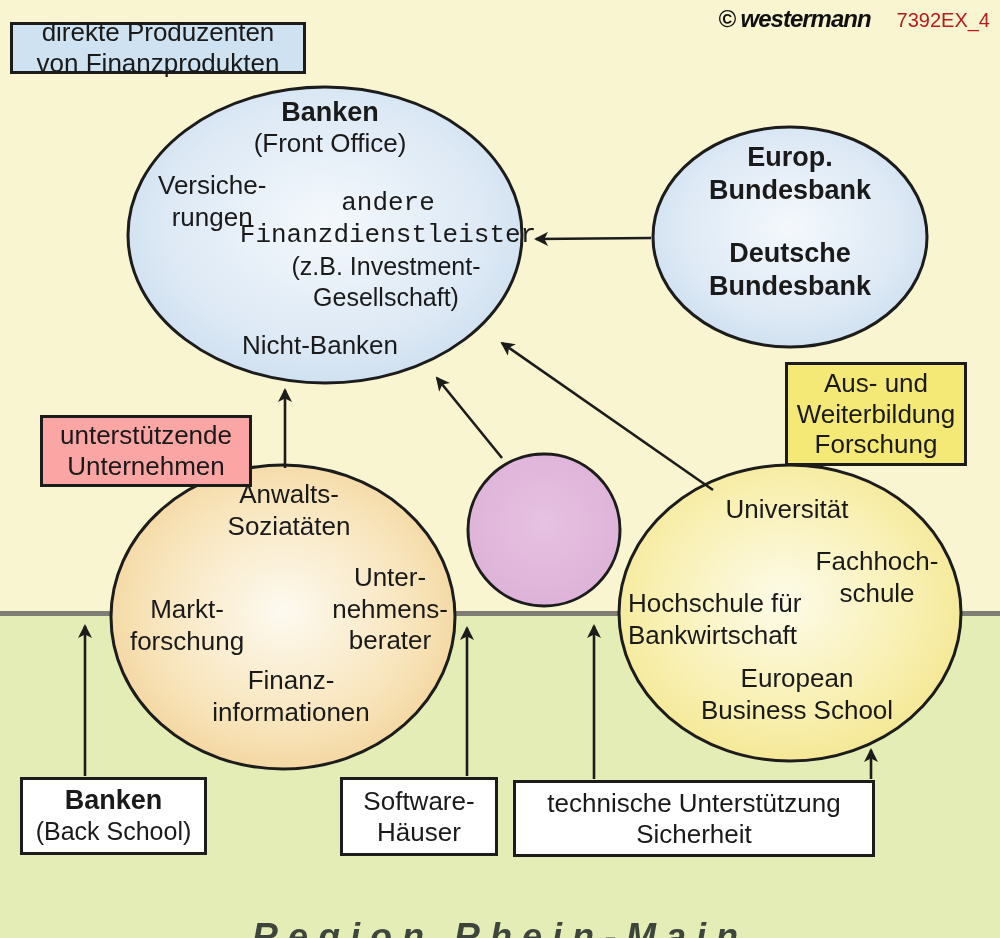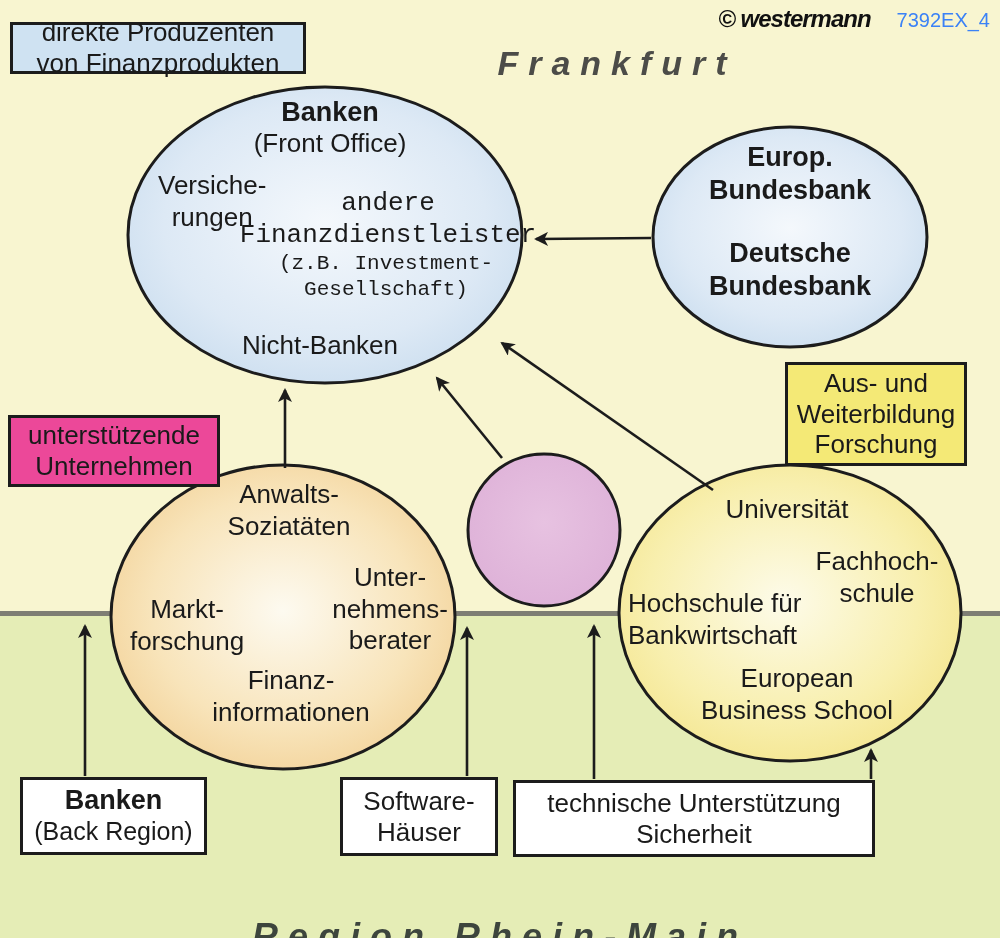--- a/index.html
+++ b/index.html
@@ -11,46 +11,46 @@
   .bg-bottom { position:absolute; left:0; top:613px; width:1000px; height:325px; background:#e5edb6; z-index:0; }
   .divider   { position:absolute; left:0; top:611px; width:1000px; height:5px; background:#7e7e74; z-index:1; }
   svg.layer  { position:absolute; left:0; top:0; z-index:2; }
 
   .box {
     position:absolute; box-sizing:border-box; border:3px solid #1c1c1c; z-index:3;
     display:flex; flex-direction:column; align-items:center; justify-content:center;
     white-space:pre-line; text-align:center; font-size:26px; line-height:1.18;
   }
   .box.blue   { background:#cfe2f2; }
-  .box.orange { background:#ec4899; }
+  .box.orange { background:#fca5a5;margin-left:32px; }
   .box.yellow { background:#f4e976; }
   .box.white  { background:#ffffff; }
   .box .t  { font-weight:bold; font-size:27px; }
   .box .st { font-size:25px; }
 
   .lbl {
     position:absolute; z-index:4; white-space:pre-line; text-align:center;
     font-size:26px; line-height:1.22; transform:translateX(-50%);
   }
   .lbl.left   { transform:none; text-align:left; }
   .lbl.bold   { font-weight:bold; font-size:27px; }
   .lbl.italic { font-style:italic; font-size:27px; }
-  .lbl.small  { font-size:21px;font-family:Liberation Mono, monospace; }
+  .lbl.small  { font-size:25px; }
 
   .title-top {
     position:absolute; z-index:4; transform:translateX(-50%);
     font-weight:bold; font-style:italic; font-size:34px; letter-spacing:10px; color:#4c4c48;
   }
   .title-bottom {
     position:absolute; z-index:4; transform:translateX(-50%);
     font-weight:bold; font-style:italic; font-size:36px; letter-spacing:10px; color:#3d453d;
   }
   .brand { position:absolute; top:5px; right:10px; z-index:4; display:flex; align-items:baseline; gap:26px; }
   .brand .wm   { font-weight:bold; font-style:italic; font-size:24px; letter-spacing:-1px; color:#111111; }
-  .brand .code { font-size:20px; color:#3b82f6; }
+  .brand .code { font-size:20px; color:#b91c1c; }
 </style>
 </head>
 <body>
 
 <div class="canvas">
 
   <div class="bg-top"></div>
   <div class="bg-bottom"></div>
   <div class="divider"></div>
 
@@ -93,33 +93,32 @@
     <line x1="85" y1="776" x2="85" y2="626" stroke="#1c1c1c" stroke-width="2.6" marker-end="url(#ah)"></line>
     <line x1="467" y1="776" x2="467" y2="628" stroke="#1c1c1c" stroke-width="2.6" marker-end="url(#ah)"></line>
     <line x1="594" y1="779" x2="594" y2="626" stroke="#1c1c1c" stroke-width="2.6" marker-end="url(#ah)"></line>
     <line x1="871" y1="779" x2="871" y2="750" stroke="#1c1c1c" stroke-width="2.6" marker-end="url(#ah)"></line>
   </svg>
 
   <div class="brand">
     <span class="wm">© westermann</span>
     <span class="code">7392EX_4</span>
   </div>
-  <div class="title-top" style="left:617px; top:44px;">Frankfurt</div>
   <div class="title-bottom" style="left:500px; top:916px;">Region Rhein-Main</div>
 
   <div class="box blue" style="left:10px; top:22px; width:296px; height:52px;">direkte Produzenten
 von Finanzprodukten</div>
   <div class="box orange" style="left:8px; top:415px; width:212px; height:72px;">unterstützende
 Unternehmen</div>
   <div class="box yellow" style="left:785px; top:362px; width:182px; height:104px;">Aus- und
 Weiterbildung
 Forschung</div>
   <div class="box white" style="left:20px; top:777px; width:187px; height:78px;">
     <span class="t">Banken</span>
-    <span class="st">(Back Region)</span>
+    <span class="st">(Back School)</span>
   </div>
   <div class="box white" style="left:340px; top:777px; width:158px; height:79px;">Software-
 Häuser</div>
   <div class="box white" style="left:513px; top:780px; width:362px; height:77px;">technische Unterstützung
 Sicherheit</div>
 
   <div class="lbl bold" style="left:330px; top:96px;">Banken</div>
   <div class="lbl" style="left:330px; top:128px;">(Front Office)</div>
   <div class="lbl left" style="left:158px; top:170px;text-align:center;">Versiche-
 rungen</div>

